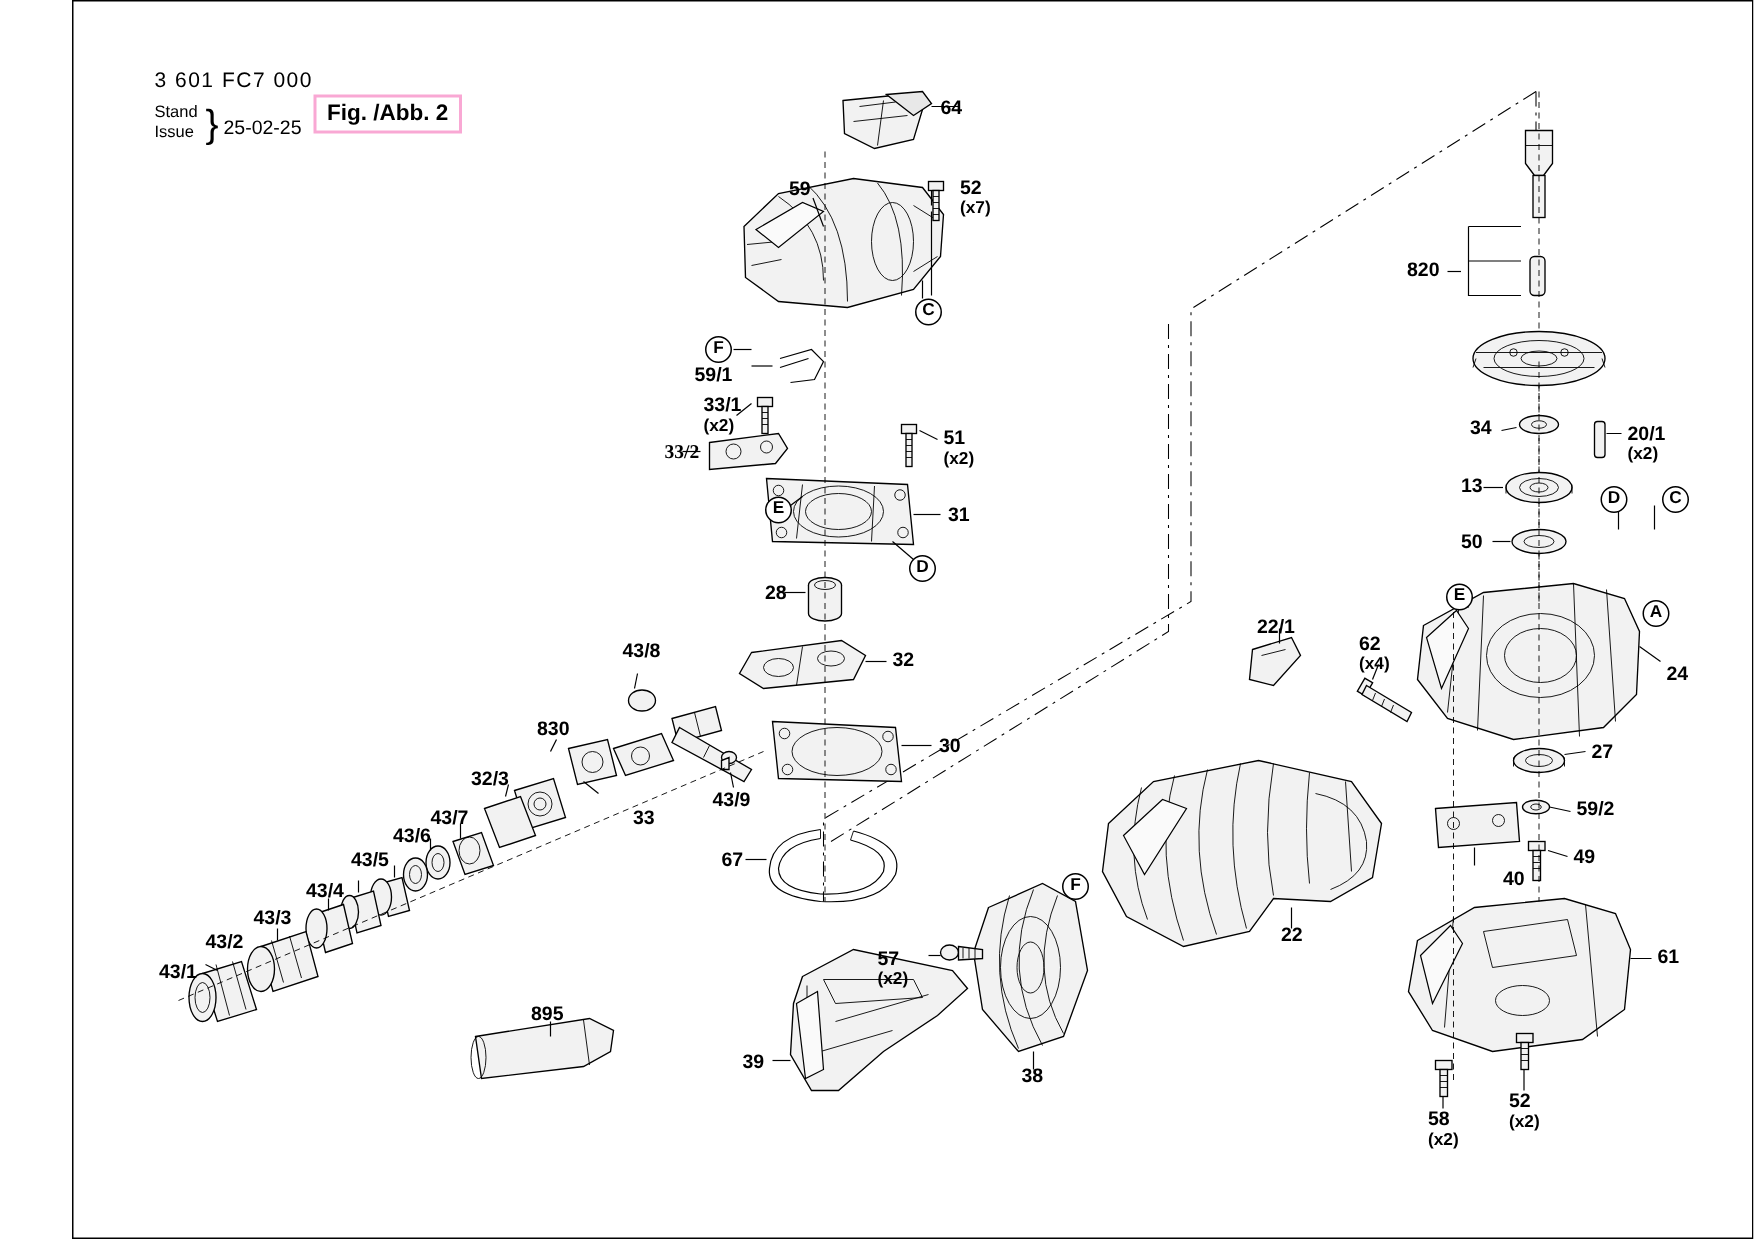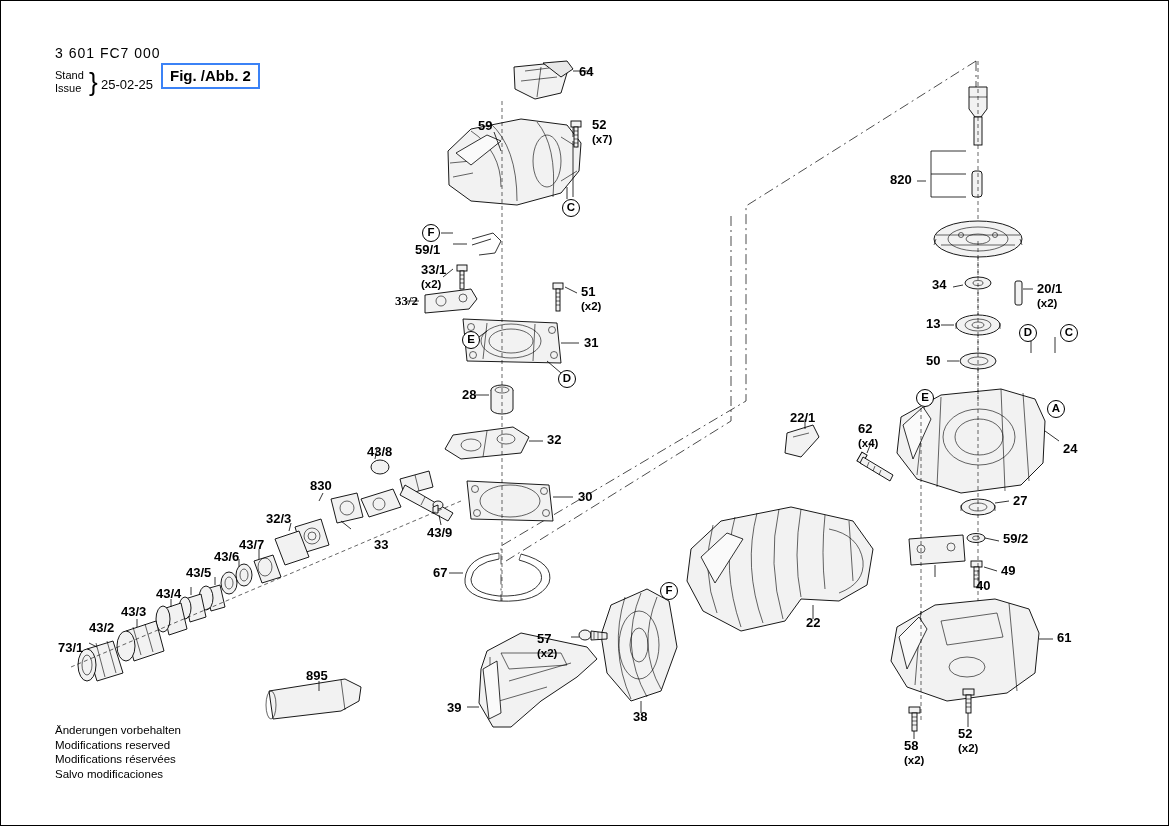--- a/index.html
+++ b/index.html
@@ -8,40 +8,41 @@
     width:1169px; height:826px;
     background:#ffffff;
     font-family:"Liberation Sans", sans-serif;
     color:#000;
     position:relative;
     overflow:hidden;
   }
   #sheet {
     position:absolute; inset:0;
     border:1px solid #000;
+    margin-left:48px;
   }
   .hdr-num {
     position:absolute; left:54px; top:44px;
     font-size:14px; letter-spacing:1px;
   }
   .hdr-stand {
     position:absolute; left:54px; top:68px;
     font-size:11px; line-height:13px;
   }
   .brace {
     position:absolute; left:88px; top:68px;
     font-size:26px; line-height:26px;
   }
   .hdr-date {
     position:absolute; left:100px; top:76px;
     font-size:13px; font-weight:normal;
   }
   .fig-box {
     position:absolute; left:160px; top:62px;
-    border:2px solid #3b82f6;
+    border:2px solid #f9a8d4;
     padding:2px 7px 3px 7px;
     font-size:15px; font-weight:bold;
   }
   .footer {
     position:absolute; left:54px; top:722px;
     font-size:11.5px; line-height:14.5px;
   }
   .label {
     position:absolute;
     font-size:13px;
@@ -76,26 +77,20 @@
 
   <div class="hdr-num">3 601 FC7 000</div>
   <div class="hdr-stand">
     <span>Stand</span><br>
     <span>Issue</span>
   </div>
   <div class="brace">}</div>
   <div class="hdr-date">25-02-25</div>
   <div class="fig-box">Fig. /Abb. 2</div>
 
-  <div class="footer">
-    <div>Änderungen vorbehalten</div>
-    <div>Modifications reserved</div>
-    <div>Modifications réservées</div>
-    <div>Salvo modificaciones</div>
-  </div>
 
   <svg class="art" viewBox="0 0 1169 826">
 
     <path class="dashc" d="M975 60 L975 92"></path>
     <path class="dashc" d="M975 60 L745 205 L745 400 L500 545 L500 600"></path>
     <path class="dashc" d="M730 215 L730 420 L505 560"></path>
 
     <g>
       <path class="body-fill" d="M513 66 L553 62 L566 72 L560 92 L534 98 L514 88 Z"></path>
       <path class="ln-thin" d="M524 70 L548 67 M520 80 L556 76 M540 66 L536 96"></path>
@@ -453,32 +448,32 @@
   <div class="label" style="left:394px; top:293px;font-family:Liberation Serif, serif;">33/2</div>
   <div class="label" style="left:580px; top:284px;">
     <span>51</span>
     <span class="sub">(x2)</span>
   </div>
   <div class="label" style="left:583px; top:335px;">31</div>
   <div class="label" style="left:461px; top:387px;">28</div>
   <div class="label" style="left:546px; top:432px;">32</div>
   <div class="label" style="left:577px; top:489px;">30</div>
   <div class="label" style="left:432px; top:565px;">67</div>
-  <div class="label" style="left:366px; top:444px;">43/8</div>
+  <div class="label" style="left:366px; top:426px;">43/8</div>
   <div class="label" style="left:309px; top:478px;">830</div>
   <div class="label" style="left:373px; top:537px;">33</div>
   <div class="label" style="left:426px; top:525px;">43/9</div>
   <div class="label" style="left:265px; top:511px;">32/3</div>
   <div class="label" style="left:238px; top:537px;">43/7</div>
   <div class="label" style="left:213px; top:549px;">43/6</div>
   <div class="label" style="left:185px; top:565px;">43/5</div>
   <div class="label" style="left:155px; top:586px;">43/4</div>
   <div class="label" style="left:120px; top:604px;">43/3</div>
   <div class="label" style="left:88px;  top:620px;">43/2</div>
-  <div class="label" style="left:57px;  top:640px;">73/1</div>
+  <div class="label" style="left:57px;  top:640px;">43/1</div>
   <div class="label" style="left:305px; top:668px;">895</div>
   <div class="label" style="left:536px; top:631px;">
     <span>57</span>
     <span class="sub">(x2)</span>
   </div>
   <div class="label" style="left:446px; top:700px;">39</div>
   <div class="label" style="left:632px; top:709px;text-align:right;">38</div>
   <div class="label" style="left:805px; top:615px;">22</div>
   <div class="label" style="left:789px; top:410px;">22/1</div>
   <div class="label" style="left:857px; top:421px;">
@@ -490,21 +485,21 @@
   <div class="label" style="left:925px; top:316px;">13</div>
   <div class="label" style="left:925px; top:353px;">50</div>
   <div class="label" style="left:1036px; top:281px;">
     <span>20/1</span>
     <span class="sub">(x2)</span>
   </div>
   <div class="label" style="left:1062px; top:441px;">24</div>
   <div class="label" style="left:1012px; top:493px;">27</div>
   <div class="label" style="left:1002px; top:531px;">59/2</div>
   <div class="label" style="left:1000px; top:563px;">49</div>
-  <div class="label" style="left:975px; top:578px;">40</div>
+  <div class="label" style="left:953px; top:578px;">40</div>
   <div class="label" style="left:1056px; top:630px;">61</div>
   <div class="label" style="left:903px; top:738px;">
     <span>58</span>
     <span class="sub">(x2)</span>
   </div>
   <div class="label" style="left:957px; top:726px;">
     <span>52</span>
     <span class="sub">(x2)</span>
   </div>
 

